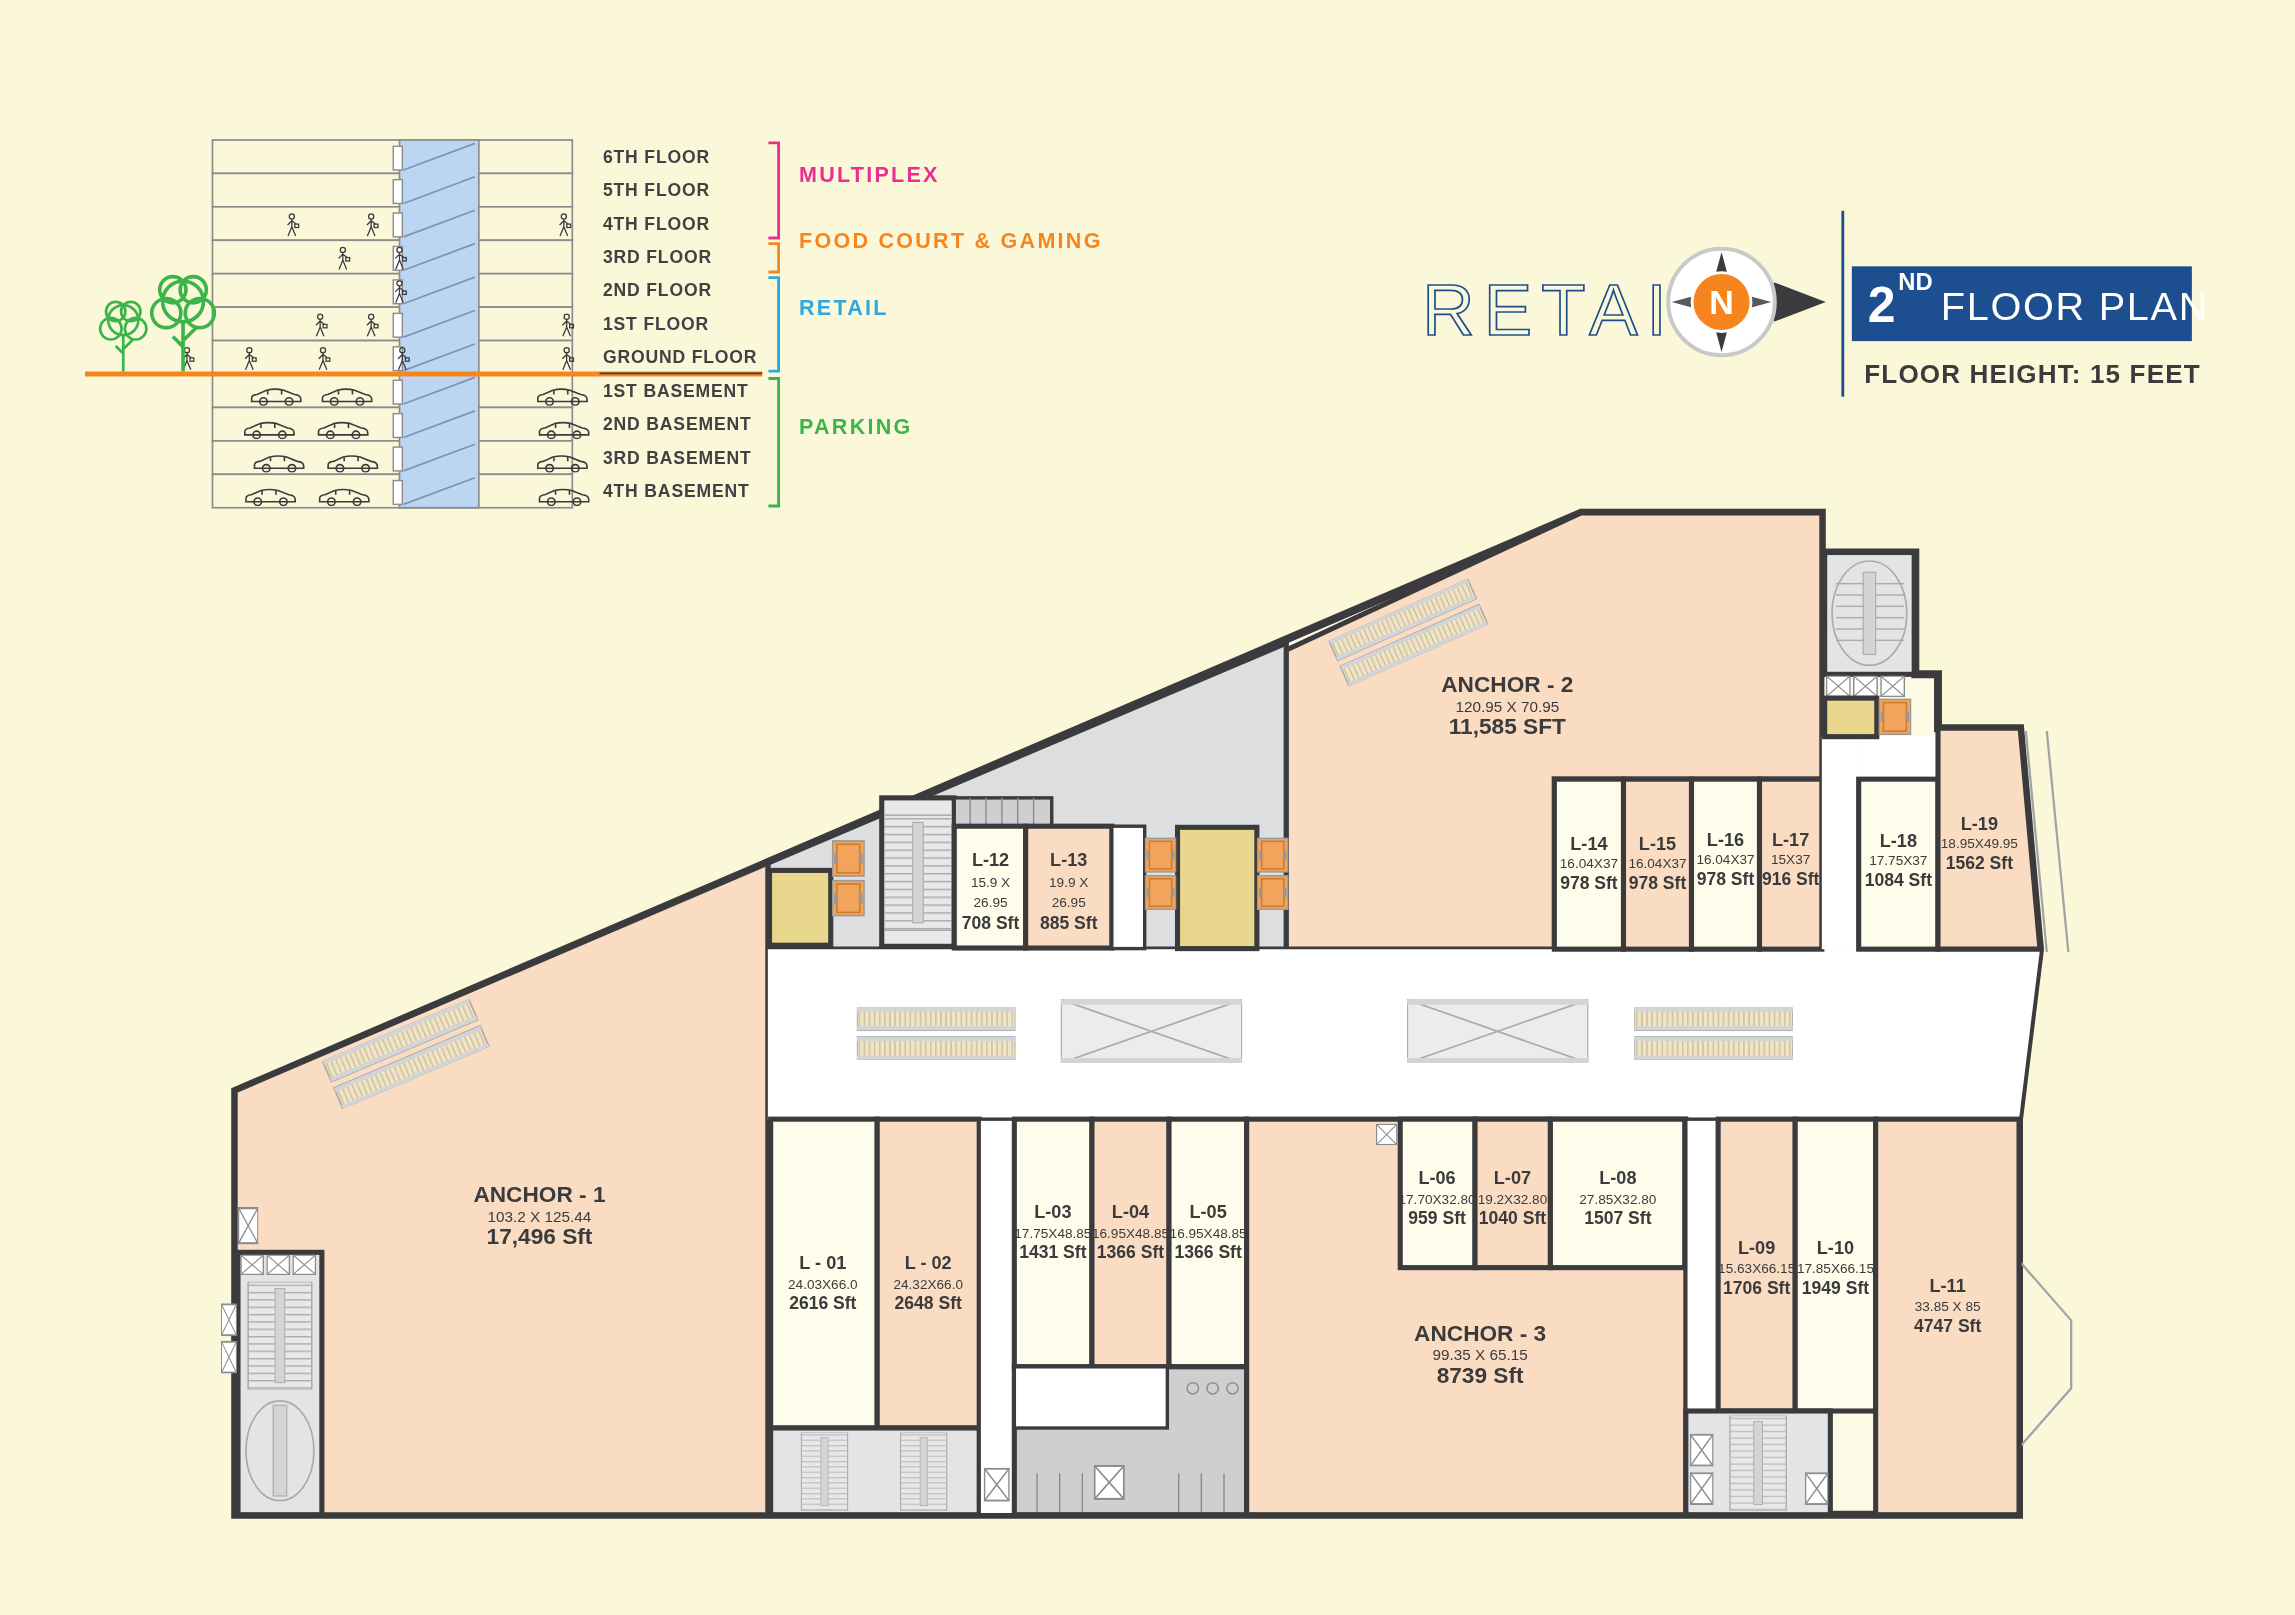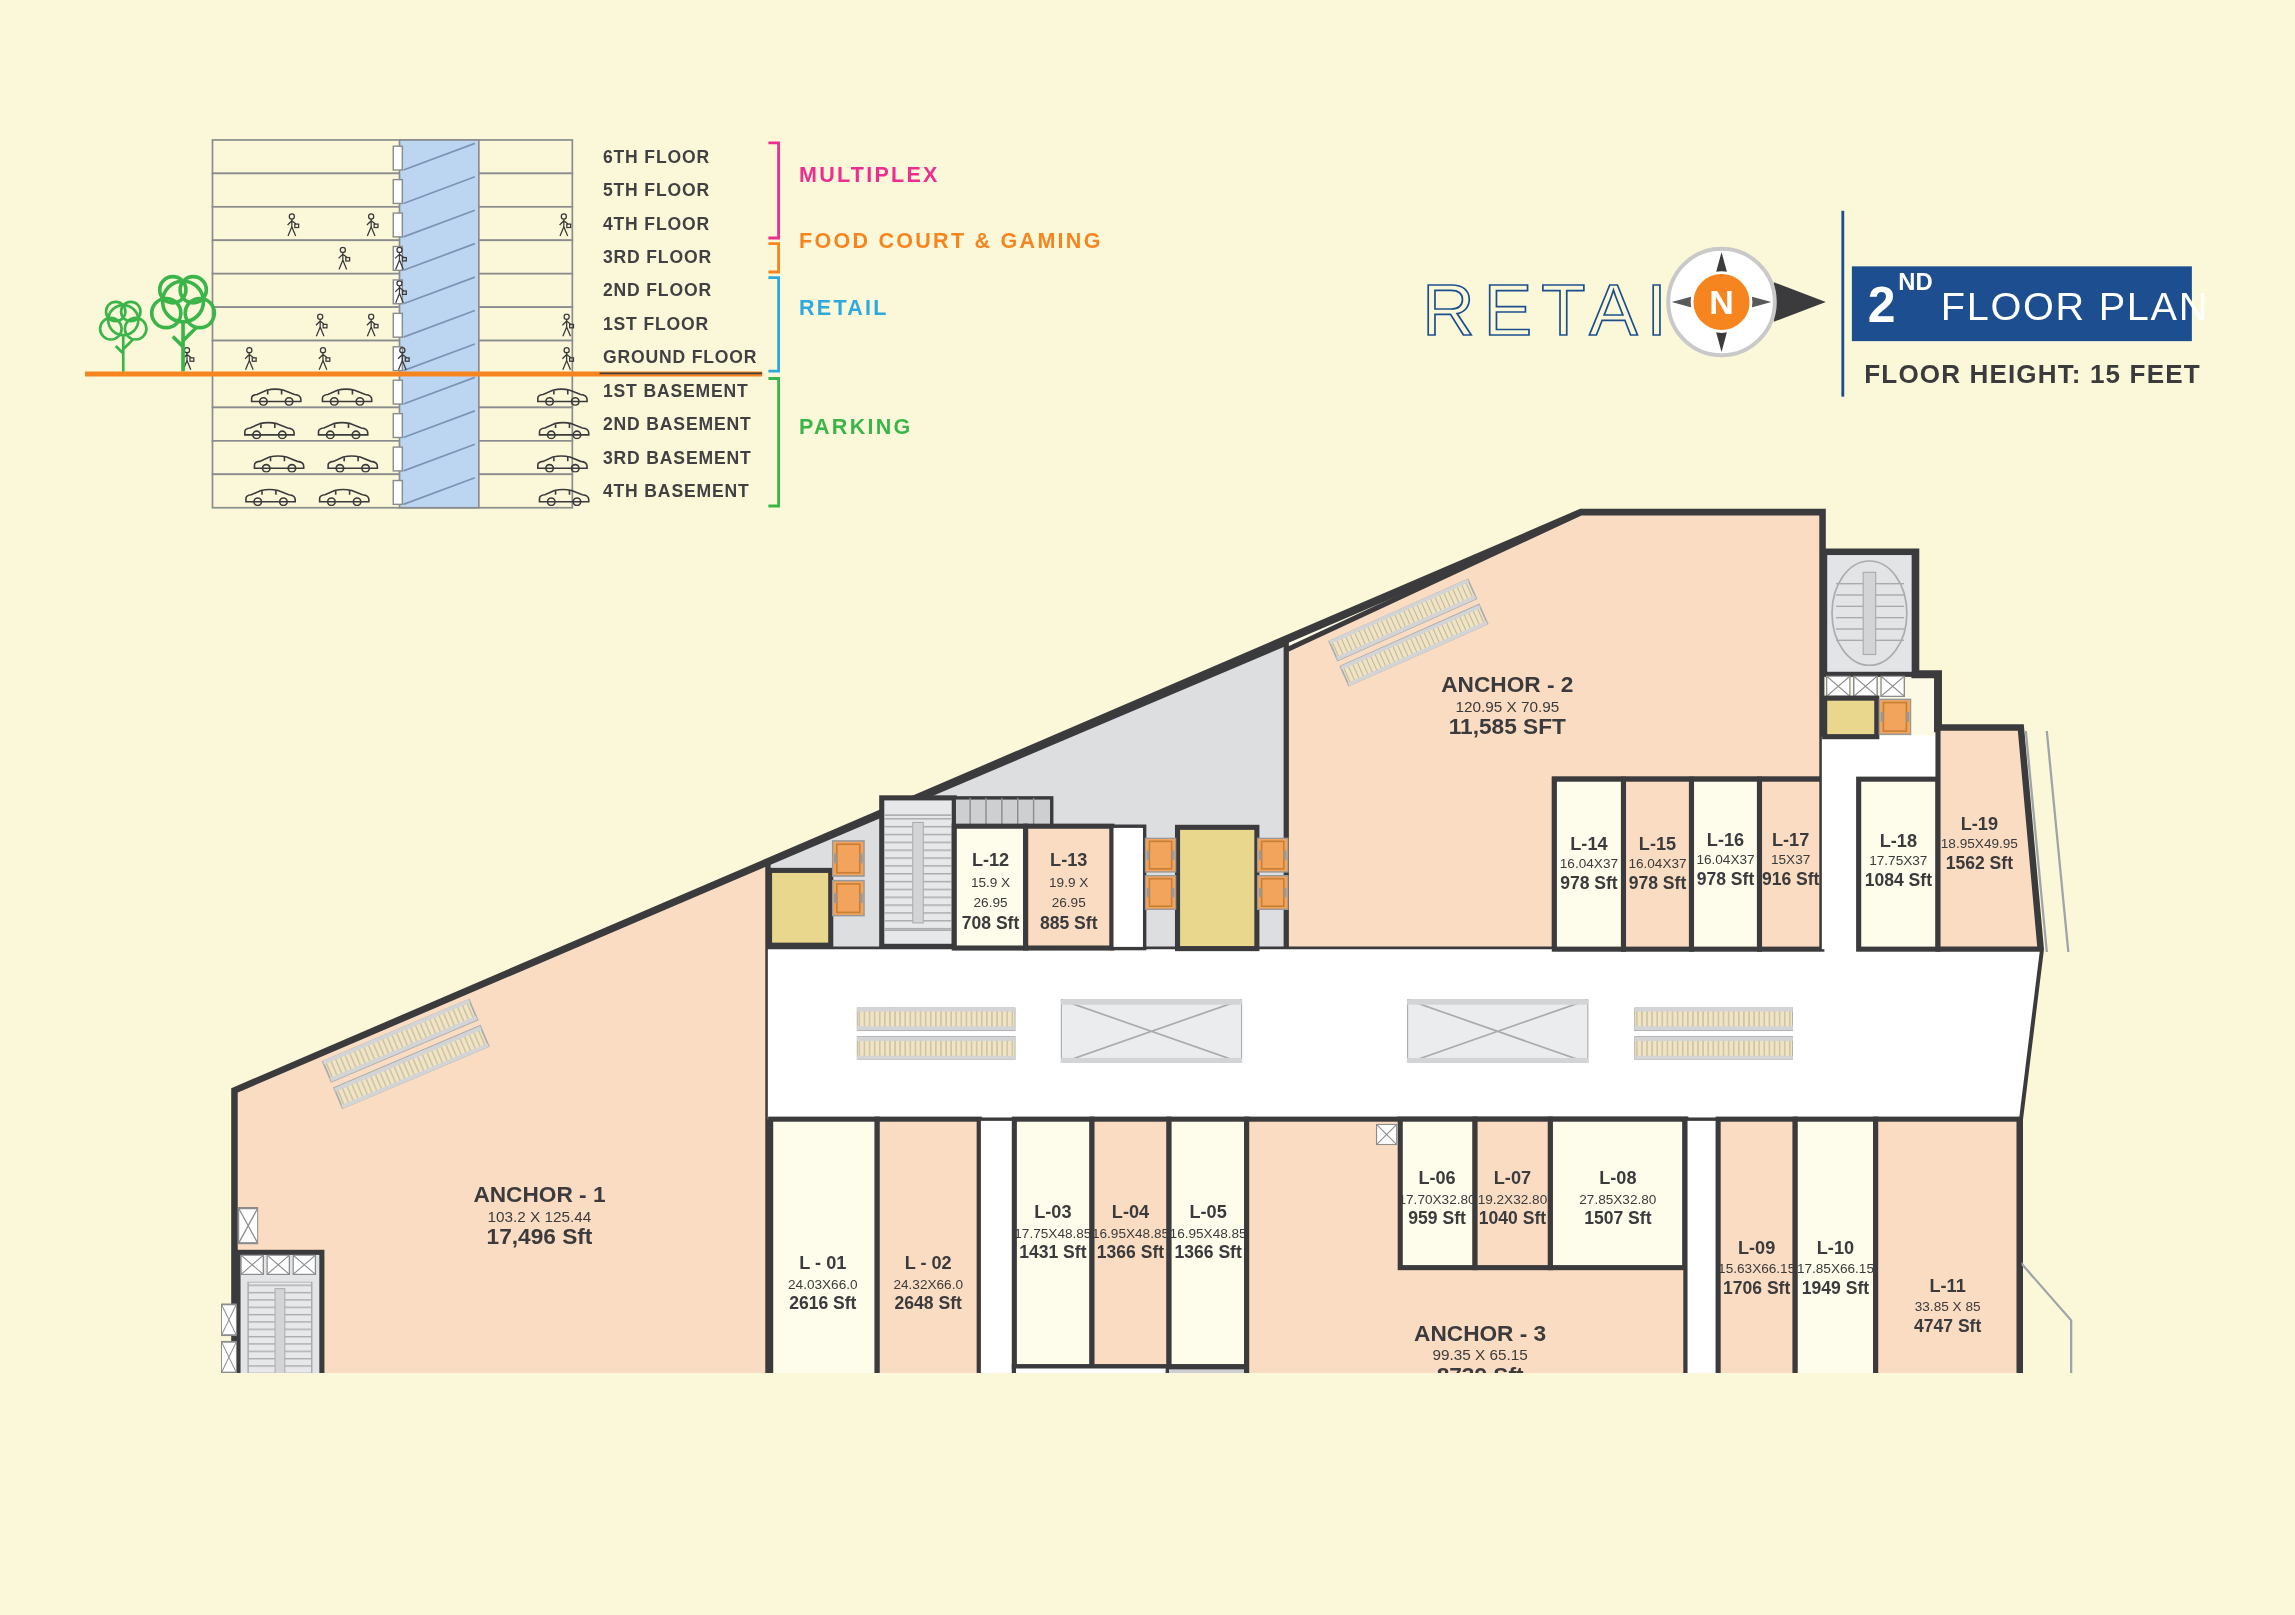--- a/index.html
+++ b/index.html
@@ -1,16 +1,16 @@
 <!DOCTYPE html>
 <html style="font-size:9px"><head>
 <meta charset="utf-8">
 <style>
   html,body{margin:0;padding:0;background:#FBF8D9;}
-  .page{position:relative;width:2295px;height:1373px;background:#FBF8D9;overflow:hidden;}
+  .page{position:relative;width:2295px;height:1615px;background:#FBF8D9;overflow:hidden;}
   svg text{font-family:"Liberation Sans", sans-serif;}
   .t-floor{font-size:31px;font-weight:700;fill:#414042;letter-spacing:1.5px;}
   .t-legend{font-size:38px;font-weight:700;letter-spacing:4px;}
   .t-retail{font-size:128px;font-weight:400;letter-spacing:16px;fill:none;stroke:#1C4E8E;stroke-width:3;}
   .t-plan-num{font-size:88px;font-weight:700;fill:#FFFFFF;}
   .t-plan-sup{font-size:42px;font-weight:700;fill:#FFFFFF;}
   .t-plan-rest{font-size:70px;font-weight:400;fill:#FFFFFF;letter-spacing:3px;}
   .t-fh{font-size:46px;font-weight:700;fill:#3B3B3D;letter-spacing:2px;}
   .t-n{font-size:60px;font-weight:700;fill:#FFFFFF;}
   .t-aid{font-size:40px;font-weight:700;fill:#3B3B3D;}

